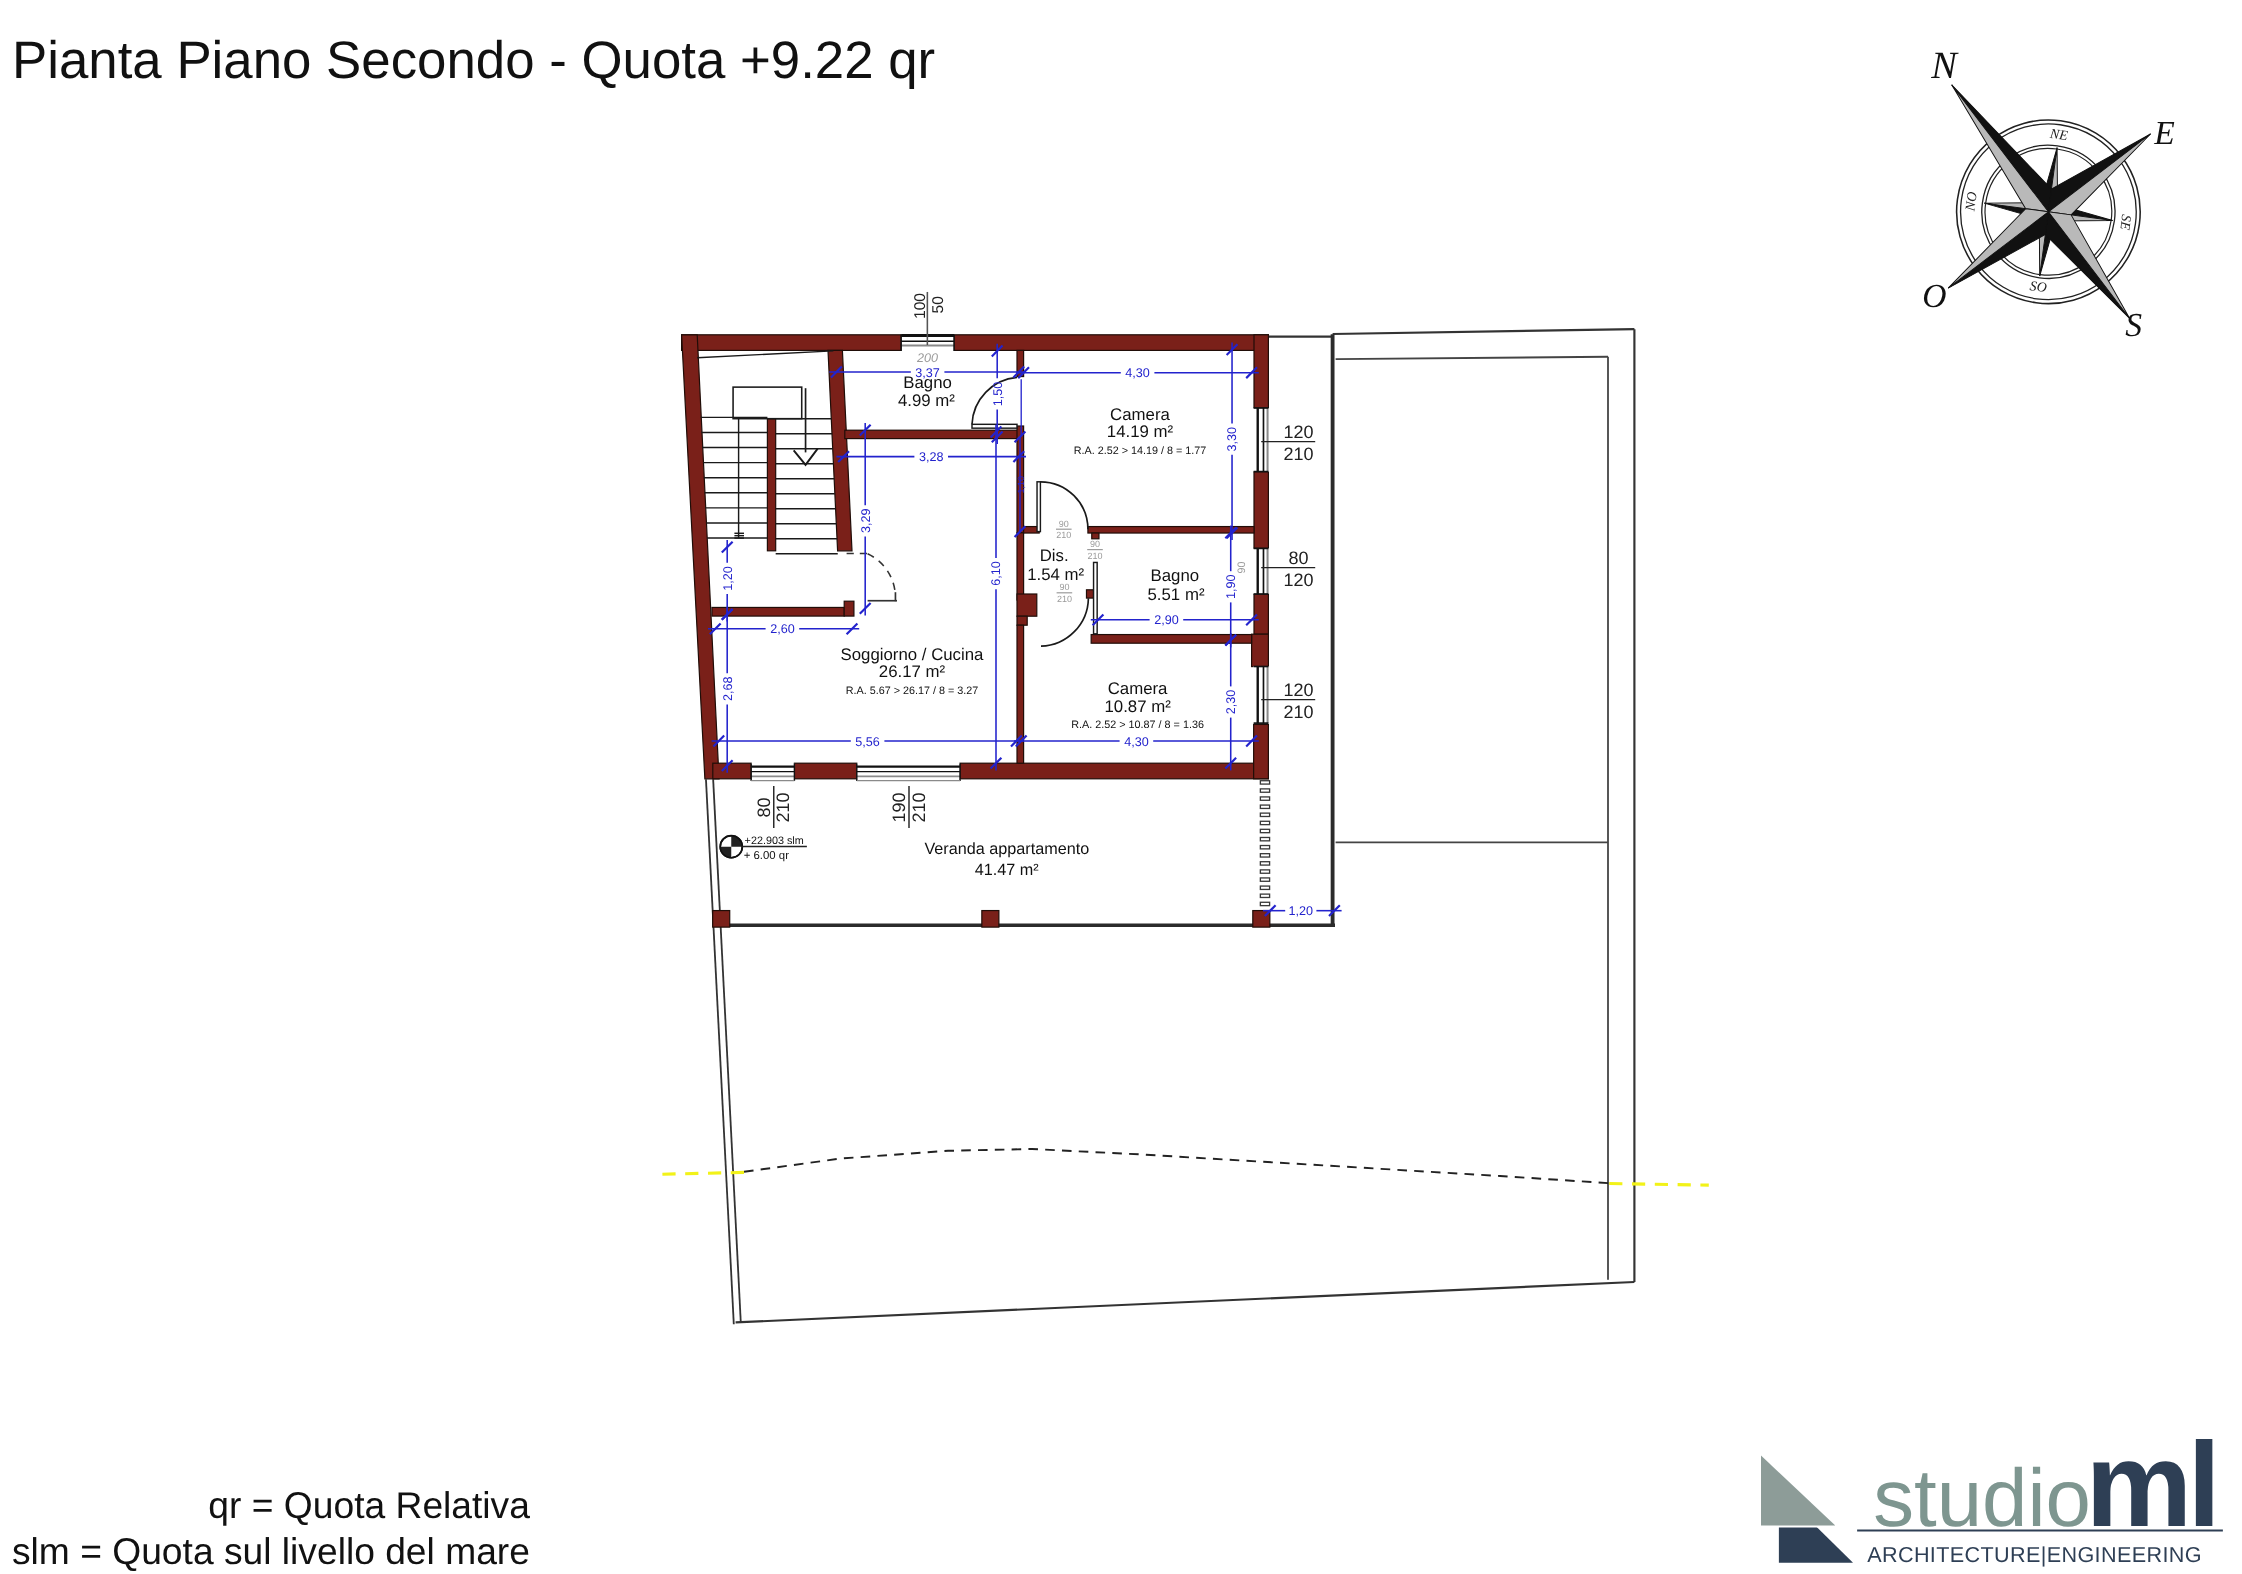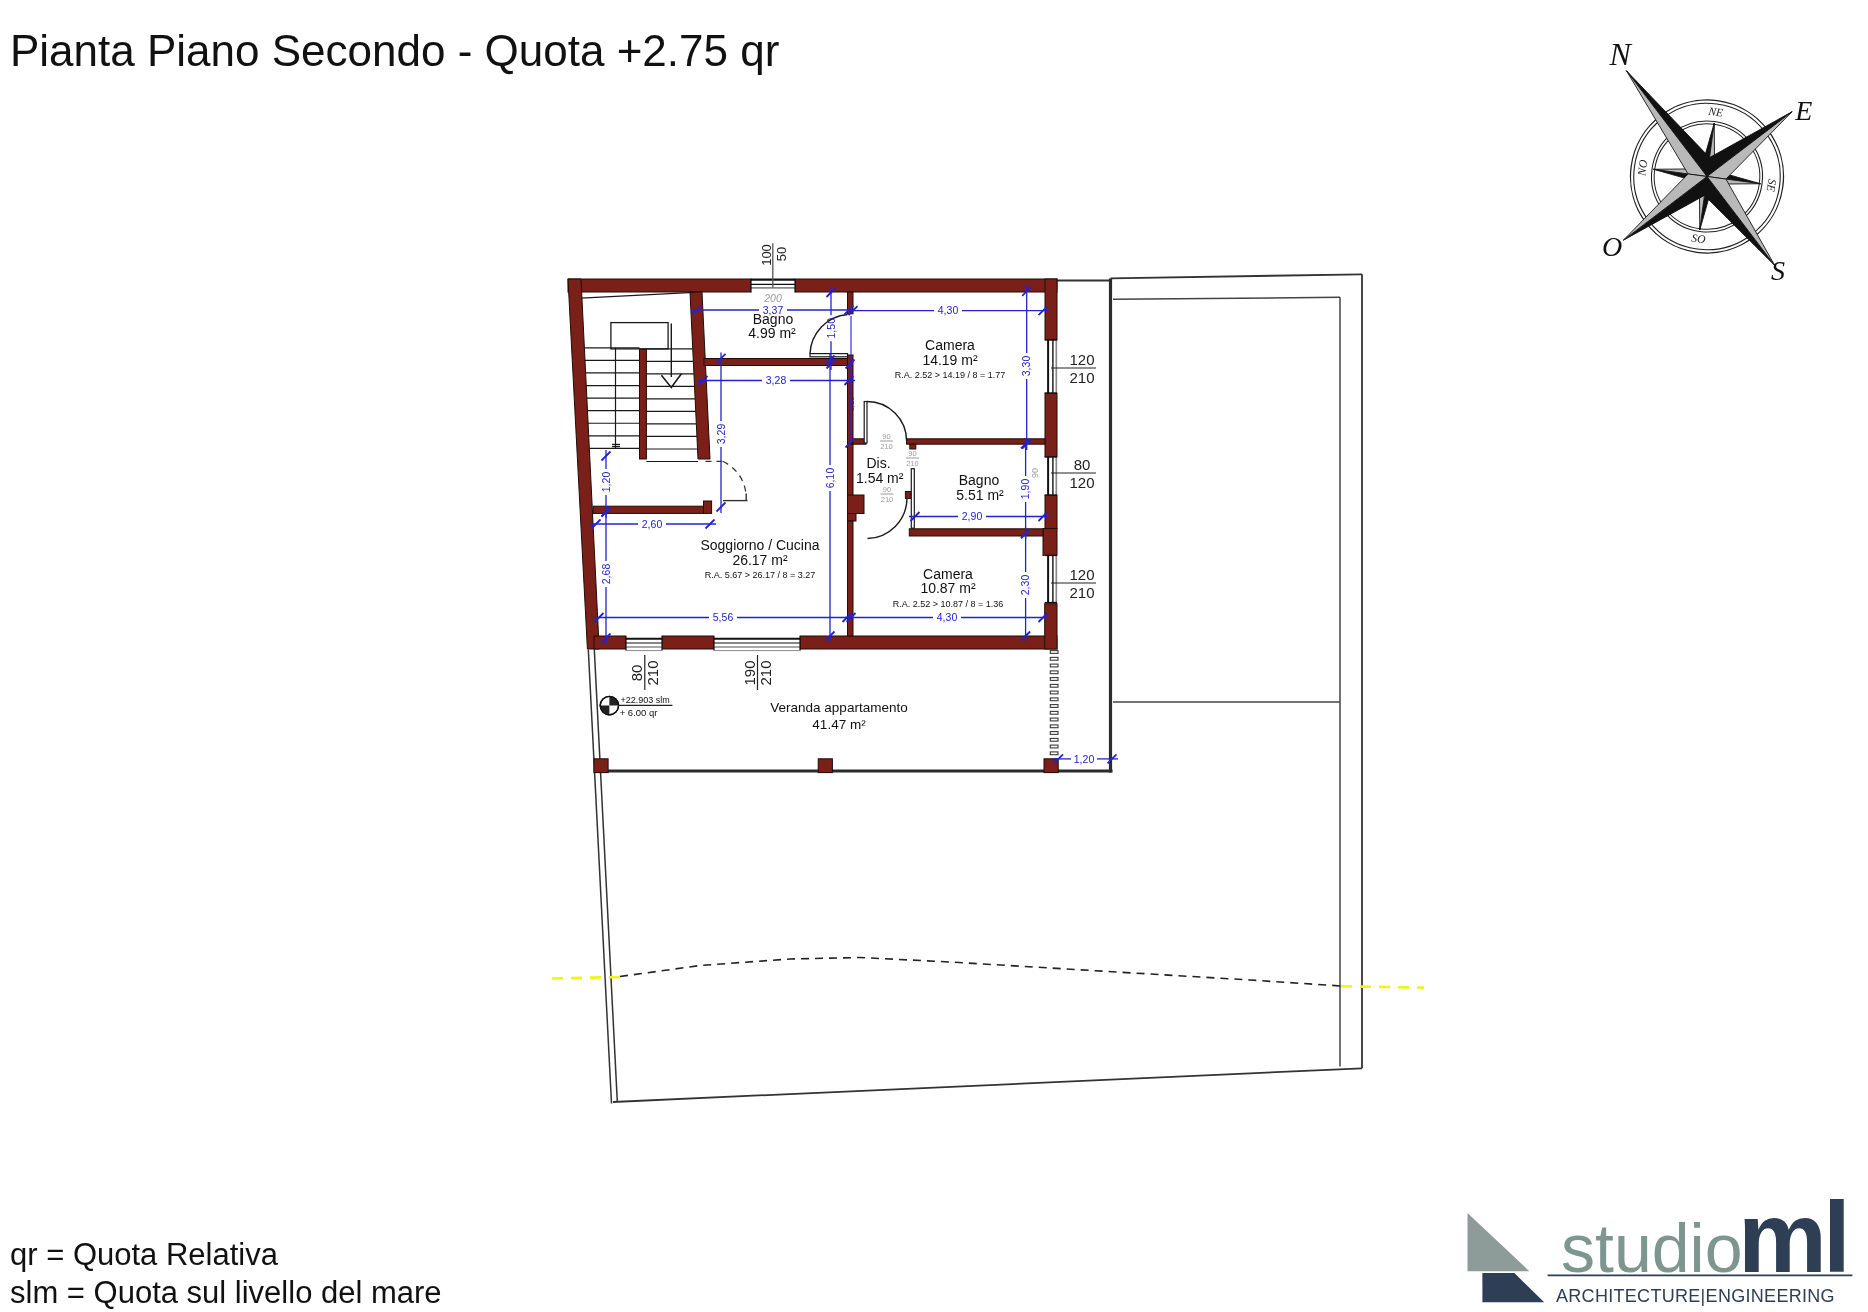--- a/index.html
+++ b/index.html
@@ -1,19 +1,19 @@
 <!DOCTYPE html>
 <html><head><meta charset="utf-8">
 <style>
 html,body{margin:0;padding:0;background:#fff;width:1868px;height:1312px;overflow:hidden;}
 .t{position:absolute;font-family:"Liberation Sans",sans-serif;color:#111;}
 </style></head>
 <body>
-<div class="t" style="left:10px;top:26px;font-size:44px;">Pianta Piano Secondo - Quota +2.75 qr</div>
-<div class="t" style="left:10px;top:1236px;font-size:31px;line-height:37.5px;">qr = Quota Relativa<br>slm = Quota sul livello del mare</div>
+<div class="t" style="left:10px;top:26px;font-size:44px;">Pianta Piano Secondo - Quota +9.22 qr</div>
+<div class="t" style="left:10px;top:1236px;font-size:31px;line-height:37.5px;text-align:right;">qr = Quota Relativa<br>slm = Quota sul livello del mare</div>
 <svg xmlns="http://www.w3.org/2000/svg" width="1868" height="1312" viewBox="0 0 1868 1312" style="position:absolute;left:0;top:0">
 <line x1="1057" y1="280.5" x2="1110.5" y2="280.5" stroke="#333" stroke-width="1.8" stroke-linecap="butt"></line>
 <line x1="1110.5" y1="278.3" x2="1362" y2="274.3" stroke="#333" stroke-width="1.8" stroke-linecap="butt"></line>
 <line x1="1362" y1="274.3" x2="1362" y2="1068.3" stroke="#333" stroke-width="1.8" stroke-linecap="butt"></line>
 <line x1="1362" y1="1068.3" x2="613" y2="1102" stroke="#333" stroke-width="1.8" stroke-linecap="butt"></line>
 <line x1="1113" y1="299.3" x2="1340" y2="297.3" stroke="#444" stroke-width="1.5" stroke-linecap="butt"></line>
 <line x1="1340" y1="297.3" x2="1340" y2="1066.5" stroke="#444" stroke-width="1.5" stroke-linecap="butt"></line>
 <line x1="1113" y1="702" x2="1340" y2="702" stroke="#444" stroke-width="1.5" stroke-linecap="butt"></line>
 <line x1="588.3" y1="649.5" x2="611.5" y2="1103.5" stroke="#333" stroke-width="1.5" stroke-linecap="butt"></line>
 <line x1="594.3" y1="649.5" x2="617.3" y2="1101.5" stroke="#333" stroke-width="1.5" stroke-linecap="butt"></line>

